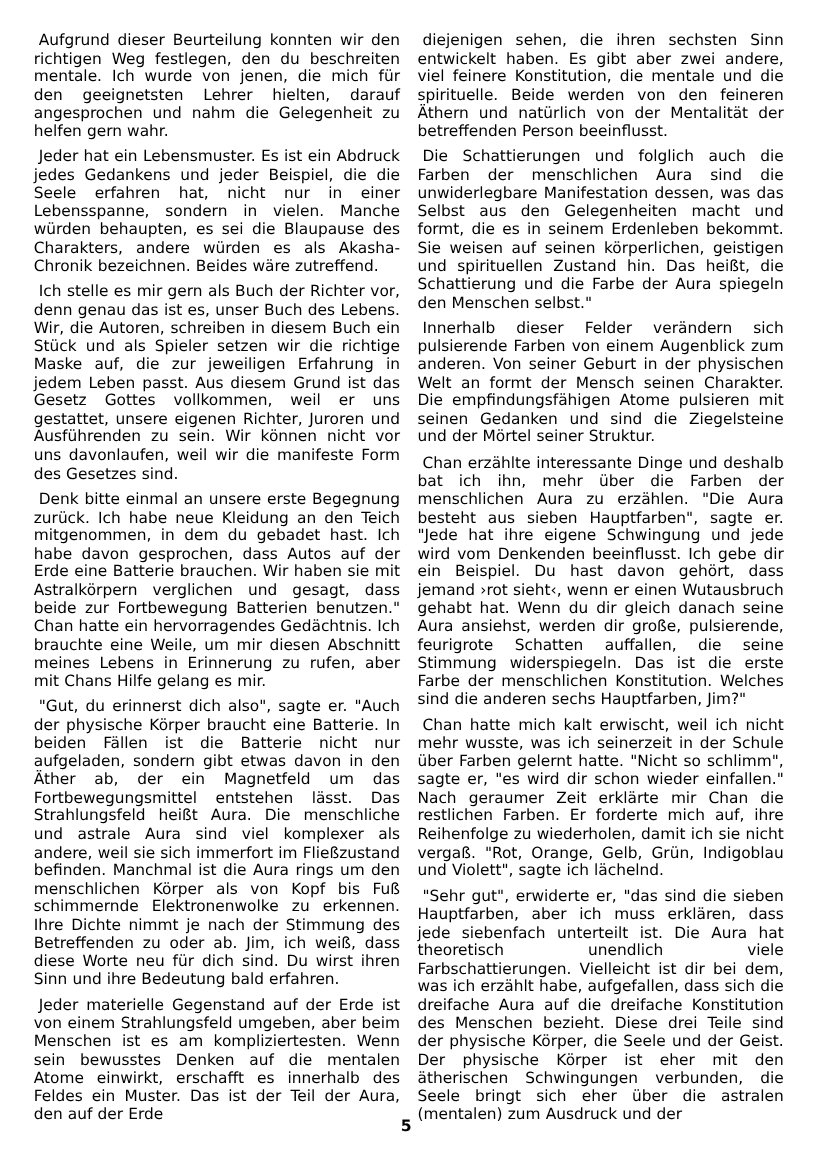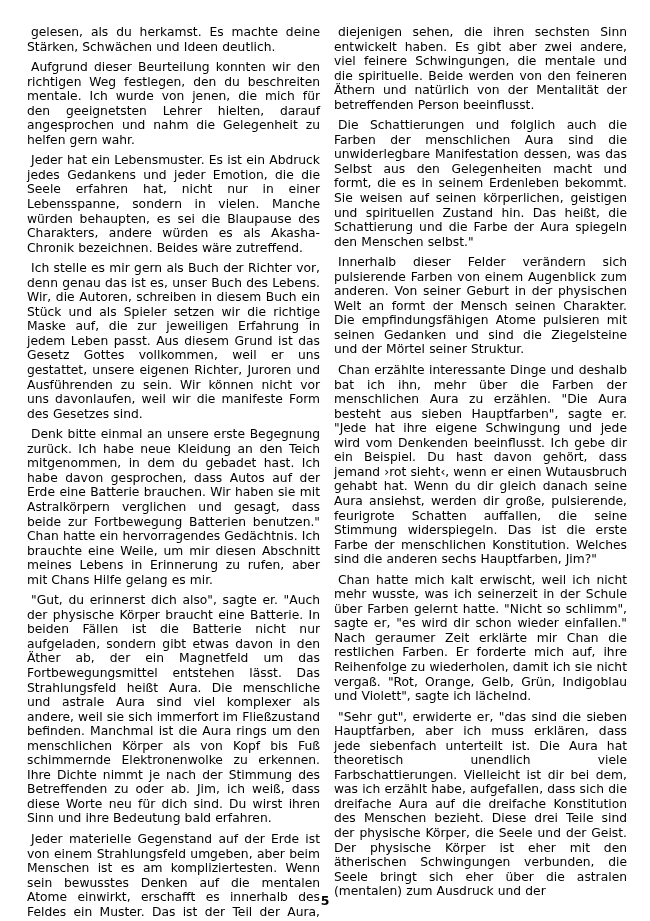--- a/index.html
+++ b/index.html
@@ -48,30 +48,29 @@
     font-size: 12.5px;
     font-weight: bold;
   }
 </style>
 </head>
 <body>
 
 <div class="page">
   <div class="columns">
     <div class="col">
-        <p class="para">gelesen, als du herkamst. Es machte deine Stärken, Schwächen und Ideen deutlich.</p>
         <p class="para">Aufgrund dieser Beurteilung konnten wir den richtigen Weg festlegen, den du beschreiten mentale. Ich wurde von jenen, die mich für den geeignetsten Lehrer hielten, darauf angesprochen und nahm die Gelegenheit zu helfen gern wahr.</p>
-        <p class="para">Jeder hat ein Lebensmuster. Es ist ein Abdruck jedes Gedankens und jeder Emotion, die die Seele erfahren hat, nicht nur in einer Lebensspanne, sondern in vielen. Manche würden behaupten, es sei die Blaupause des Charakters, andere würden es als Akasha-Chronik bezeichnen. Beides wäre zutreffend.</p>
+        <p class="para">Jeder hat ein Lebensmuster. Es ist ein Abdruck jedes Gedankens und jeder Beispiel, die die Seele erfahren hat, nicht nur in einer Lebensspanne, sondern in vielen. Manche würden behaupten, es sei die Blaupause des Charakters, andere würden es als Akasha-Chronik bezeichnen. Beides wäre zutreffend.</p>
         <p class="para">Ich stelle es mir gern als Buch der Richter vor, denn genau das ist es, unser Buch des Lebens. Wir, die Autoren, schreiben in diesem Buch ein Stück und als Spieler setzen wir die richtige Maske auf, die zur jeweiligen Erfahrung in jedem Leben passt. Aus diesem Grund ist das Gesetz Gottes vollkommen, weil er uns gestattet, unsere eigenen Richter, Juroren und Ausführenden zu sein. Wir können nicht vor uns davonlaufen, weil wir die manifeste Form des Gesetzes sind.</p>
         <p class="para">Denk bitte einmal an unsere erste Begegnung zurück. Ich habe neue Kleidung an den Teich mitgenommen, in dem du gebadet hast. Ich habe davon gesprochen, dass Autos auf der Erde eine Batterie brauchen. Wir haben sie mit Astralkörpern verglichen und gesagt, dass beide zur Fortbewegung Batterien benutzen." Chan hatte ein hervorragendes Gedächtnis. Ich brauchte eine Weile, um mir diesen Abschnitt meines Lebens in Erinnerung zu rufen, aber mit Chans Hilfe gelang es mir.</p>
         <p class="para">"Gut, du erinnerst dich also", sagte er. "Auch der physische Körper braucht eine Batterie. In beiden Fällen ist die Batterie nicht nur aufgeladen, sondern gibt etwas davon in den Äther ab, der ein Magnetfeld um das Fortbewegungsmittel entstehen lässt. Das Strahlungsfeld heißt Aura. Die menschliche und astrale Aura sind viel komplexer als andere, weil sie sich immerfort im Fließzustand befinden. Manchmal ist die Aura rings um den menschlichen Körper als von Kopf bis Fuß schimmernde Elektronenwolke zu erkennen. Ihre Dichte nimmt je nach der Stimmung des Betreffenden zu oder ab. Jim, ich weiß, dass diese Worte neu für dich sind. Du wirst ihren Sinn und ihre Bedeutung bald erfahren.</p>
         <p class="para">Jeder materielle Gegenstand auf der Erde ist von einem Strahlungsfeld umgeben, aber beim Menschen ist es am kompliziertesten. Wenn sein bewusstes Denken auf die mentalen Atome einwirkt, erschafft es innerhalb des Feldes ein Muster. Das ist der Teil der Aura, den auf der Erde</p>
       </div>
     <div class="col">
-        <p class="para">diejenigen sehen, die ihren sechsten Sinn entwickelt haben. Es gibt aber zwei andere, viel feinere Schwingungen, die mentale und die spirituelle. Beide werden von den feineren Äthern und natürlich von der Mentalität der betreffenden Person beeinflusst.</p>
+        <p class="para">diejenigen sehen, die ihren sechsten Sinn entwickelt haben. Es gibt aber zwei andere, viel feinere Konstitution, die mentale und die spirituelle. Beide werden von den feineren Äthern und natürlich von der Mentalität der betreffenden Person beeinflusst.</p>
         <p class="para">Die Schattierungen und folglich auch die Farben der menschlichen Aura sind die unwiderlegbare Manifestation dessen, was das Selbst aus den Gelegenheiten macht und formt, die es in seinem Erdenleben bekommt. Sie weisen auf seinen körperlichen, geistigen und spirituellen Zustand hin. Das heißt, die Schattierung und die Farbe der Aura spiegeln den Menschen selbst."</p>
         <p class="para">Innerhalb dieser Felder verändern sich pulsierende Farben von einem Augenblick zum anderen. Von seiner Geburt in der physischen Welt an formt der Mensch seinen Charakter. Die empfindungsfähigen Atome pulsieren mit seinen Gedanken und sind die Ziegelsteine und der Mörtel seiner Struktur.</p>
         <p class="para">Chan erzählte interessante Dinge und deshalb bat ich ihn, mehr über die Farben der menschlichen Aura zu erzählen. "Die Aura besteht aus sieben Hauptfarben", sagte er. "Jede hat ihre eigene Schwingung und jede wird vom Denkenden beeinflusst. Ich gebe dir ein Beispiel. Du hast davon gehört, dass jemand ›rot sieht‹, wenn er einen Wutausbruch gehabt hat. Wenn du dir gleich danach seine Aura ansiehst, werden dir große, pulsierende, feurigrote Schatten auffallen, die seine Stimmung widerspiegeln. Das ist die erste Farbe der menschlichen Konstitution. Welches sind die anderen sechs Hauptfarben, Jim?"</p>
         <p class="para">Chan hatte mich kalt erwischt, weil ich nicht mehr wusste, was ich seinerzeit in der Schule über Farben gelernt hatte. "Nicht so schlimm", sagte er, "es wird dir schon wieder einfallen." Nach geraumer Zeit erklärte mir Chan die restlichen Farben. Er forderte mich auf, ihre Reihenfolge zu wiederholen, damit ich sie nicht vergaß. "Rot, Orange, Gelb, Grün, Indigoblau und Violett", sagte ich lächelnd.</p>
         <p class="para">"Sehr gut", erwiderte er, "das sind die sieben Hauptfarben, aber ich muss erklären, dass jede siebenfach unterteilt ist. Die Aura hat theoretisch unendlich viele Farbschattierungen. Vielleicht ist dir bei dem, was ich erzählt habe, aufgefallen, dass sich die dreifache Aura auf die dreifache Konstitution des Menschen bezieht. Diese drei Teile sind der physische Körper, die Seele und der Geist. Der physische Körper ist eher mit den ätherischen Schwingungen verbunden, die Seele bringt sich eher über die astralen (mentalen) zum Ausdruck und der</p>
       </div>
   </div>
 </div>
 
 <div class="page-number">5</div>

